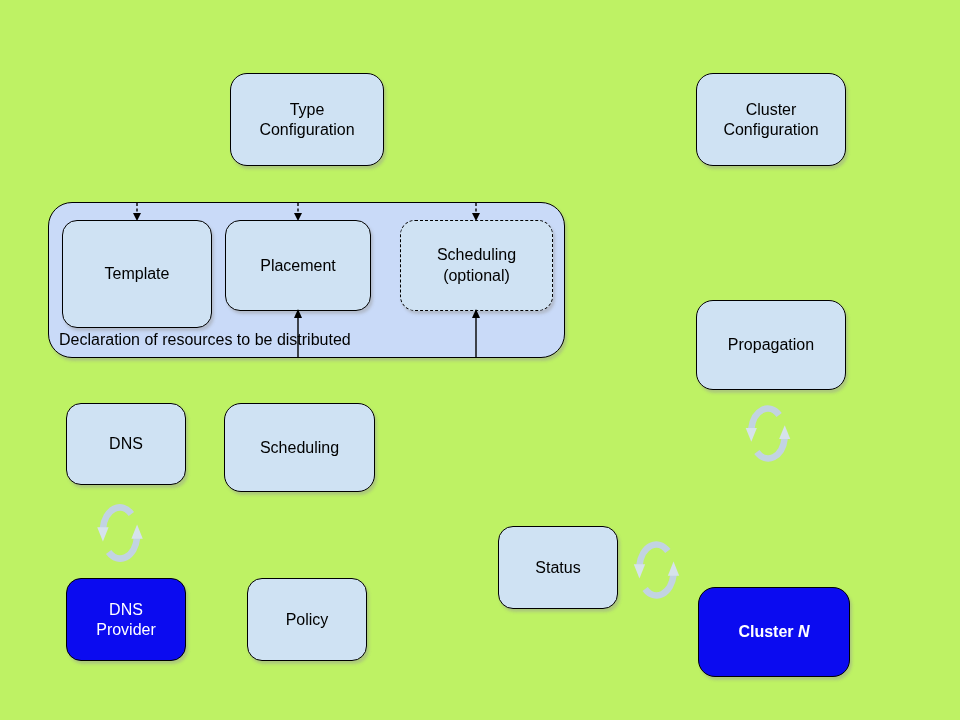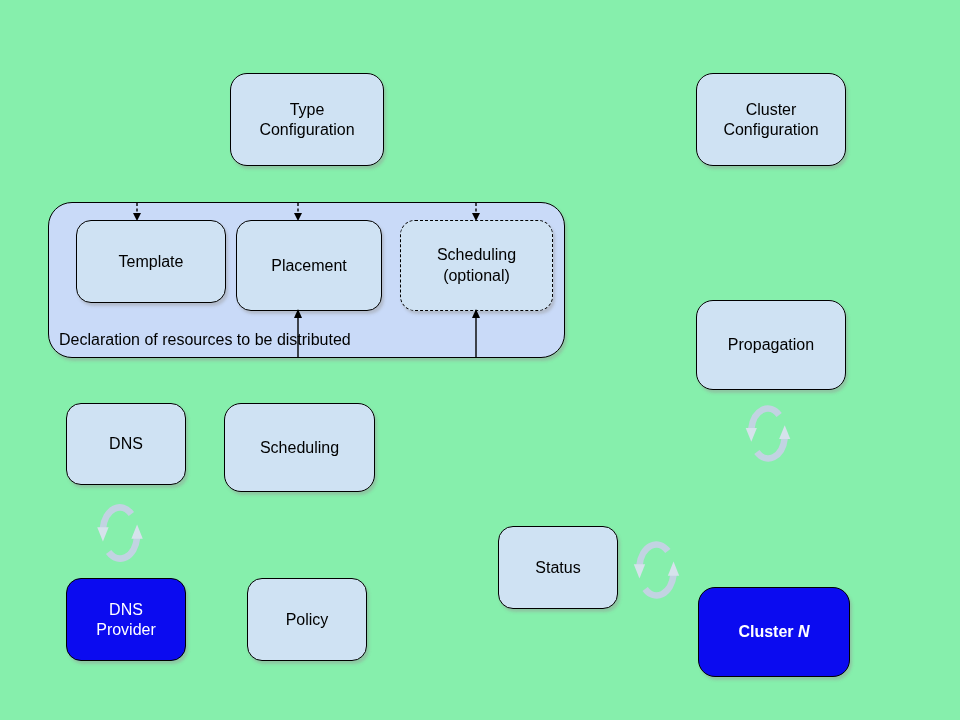--- a/index.html
+++ b/index.html
@@ -1,17 +1,17 @@
 <!DOCTYPE html>
 <html><head>
 <meta charset="utf-8">
 <style>
   html, body { margin:0; padding:0; background:#000; }
   .stage {
-    position:relative; width:960px; height:720px; background:#86efac;
+    position:relative; width:960px; height:720px; background:#bef264;
     font-family:"Liberation Sans", sans-serif; overflow:hidden;
   }
   .box {
     position:absolute; box-sizing:border-box;
     background:#cfe2f3; border:1px solid #000; border-radius:17px;
     display:flex; flex-direction:column; align-items:center; justify-content:center;
     text-align:center; color:#000; font-size:16px; line-height:1.25;
     white-space:pre-line;
     box-shadow:2px 3px 3px rgba(150,150,150,0.45);
   }
@@ -44,25 +44,25 @@
 
   <div class="box" style="left:696px; top:73px; width:150px; height:93px;">
     <span>Cluster
 Configuration</span>
   </div>
 
   <div class="box container-box" style="left:48px; top:202px; width:517px; height:156px;">
     <span class="caption">Declaration of resources to be distributed</span>
   </div>
 
-  <div class="box" style="left:76px; top:220px; width:150px; height:83px; border-radius:15px;">
+  <div class="box" style="left:62px; top:220px; width:150px; height:108px; border-radius:15px;">
     <span>Template</span>
   </div>
 
-  <div class="box" style="left:236px; top:220px; width:146px; height:91px; border-radius:15px;">
+  <div class="box" style="left:225px; top:220px; width:146px; height:91px; border-radius:15px;">
     <span>Placement</span>
   </div>
 
   <div class="box dashdot" style="left:400px; top:220px; width:153px; height:91px; border-radius:15px;">
     <span>Scheduling</span>
     <span class="sub">(optional)</span>
   </div>
 
   <svg class="arrows" style="left:48px; top:202px;" width="517" height="156" viewBox="0 0 517 156">
 

